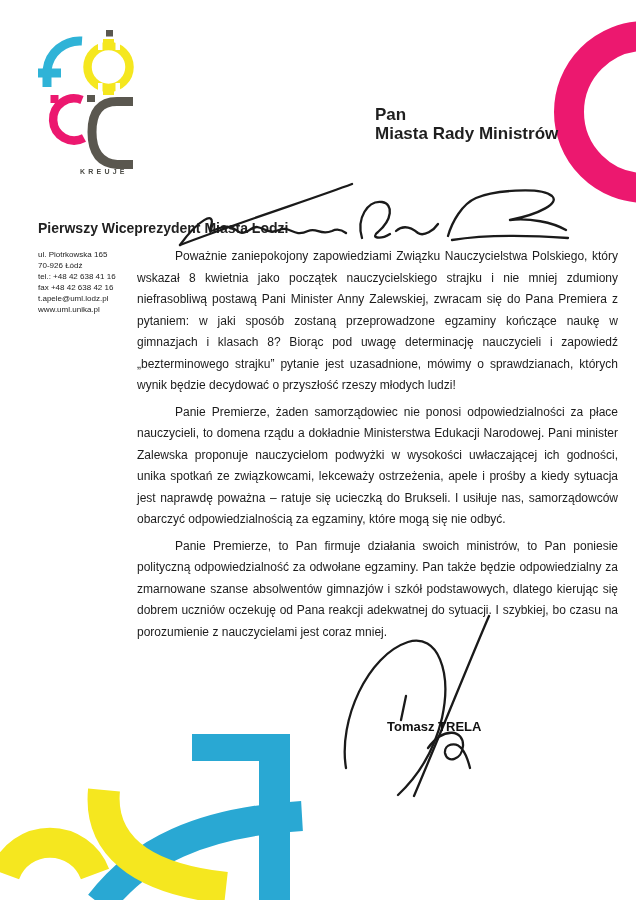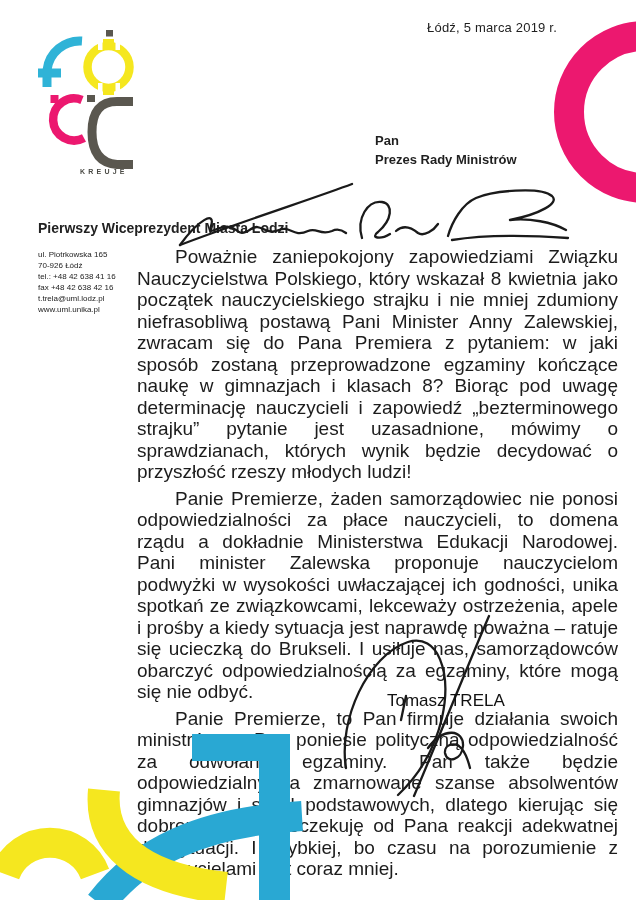--- a/index.html
+++ b/index.html
@@ -10,29 +10,29 @@
   }
   .date-line{
     position:absolute; top:20px; left:0; width:557px;
     text-align:right; font-size:13px; letter-spacing:.2px;
   }
   
   .sender{position:absolute; left:38px; top:220px; width:150px;}
   .sender-title{font-size:14px; font-weight:bold; white-space:nowrap; margin-bottom:13px; color:#222;}
   .sender-line{font-size:8px; line-height:11px; color:#222;}
   
-  .recipient{position:absolute; left:375px; top:132px; font-size:13px; font-weight:bold; line-height:18.5px;}
+  .recipient{position:absolute; left:375px; top:106px; font-size:17px; font-weight:bold; line-height:18.5px;}
   
   .body-text{position:absolute; left:137px; top:246px; width:481px;}
   .body-text p{
-    margin:0 0 5px 0; font-size:19px; line-height:21.5px;
+    margin:0 0 5px 0; font-size:12px; line-height:21.5px;
     text-align:justify; text-indent:38px; color:#1c1c1c;
   }
   
-  .signature-name{position:absolute; left:387px; top:691px; font-size:17px; font-weight:normal; color:#111; z-index:3;}
+  .signature-name{position:absolute; left:387px; top:719px; font-size:13px; font-weight:bold; color:#111; z-index:3;}
   svg{position:absolute; display:block;}
   .svg-salutation{left:170px; top:178px; z-index:2;}
   .svg-signature{left:330px; top:610px; z-index:2;}
   .svg-pink-arc{left:550px; top:14px;}
   .svg-logo{left:35px; top:28px;}
   .svg-deco{left:0px; top:718px;}
   .logo-caption{
     position:absolute; left:80px; top:168px; font-size:7px; font-weight:bold;
     letter-spacing:3.2px; color:#4a4a45; z-index:2;
   }
@@ -40,21 +40,20 @@
 </style>
 </head>
 <body>
 
 <div class="page">
 
   <svg class="svg-pink-arc" width="86" height="200" viewBox="550 14 86 200">
     <circle cx="645" cy="112" r="76" fill="none" stroke="#ec186f" stroke-width="30"></circle>
   </svg>
 
-  <div class="date-line">Łódź, 5 marca 2019 r.</div>
 
   <svg class="svg-logo" width="100" height="150" viewBox="0 0 100 150">
 
     <g>
       <path d="M 47 13 A 33 33 0 0 0 12 42 L 12 59" fill="none" stroke="#2fb3d7" stroke-width="9"></path>
       <path d="M 3 45 L 26 45" fill="none" stroke="#2fb3d7" stroke-width="9"></path>
     </g>
 
     <g>
       <circle cx="73.5" cy="39" r="21" fill="none" stroke="#f5e71f" stroke-width="8.5"></circle>
@@ -78,27 +77,27 @@
     </g>
   </svg>
   <div class="logo-caption">KREUJE</div>
 
   <div class="sender">
     <div class="sender-title">Pierwszy Wiceprezydent Miasta Łodzi</div>
     <div class="sender-line">ul. Piotrkowska 165</div>
     <div class="sender-line">70-926 Łódź</div>
     <div class="sender-line">tel.: +48 42 638 41 16</div>
     <div class="sender-line">fax +48 42 638 42 16</div>
-    <div class="sender-line">t.trela@uml.lodz.pl</div>
+    <div class="sender-line">t.apele@uml.lodz.pl</div>
     <div class="sender-line">www.uml.unika.pl</div>
   </div>
 
   <div class="recipient">
     <div>Pan</div>
-    <div>Prezes Rady Ministrów</div>
+    <div>Miasta Rady Ministrów</div>
   </div>
 
   <svg class="svg-salutation" width="400" height="75" viewBox="170 178 400 75" role="img" aria-label="Szanowny Panie Premierze">
     <path class="ink" d="M 352 184 C 315 198, 240 222, 180 245"></path>
     <path class="ink" d="M 180 245 C 198 220, 216 210, 211 226 C 207 238, 219 224, 230 227
                          C 239 229, 238 238, 251 229 C 261 222, 265 236, 279 230
                          C 290 225, 293 238, 308 231 C 317 227, 320 236, 332 231
                          C 338 228, 342 230, 346 233"></path>
     <path class="ink" d="M 362 238 C 356 218, 368 200, 382 202 C 394 204, 392 220, 378 232
                          C 370 238, 380 240, 390 234 M 396 231 C 404 224, 412 228, 418 233

